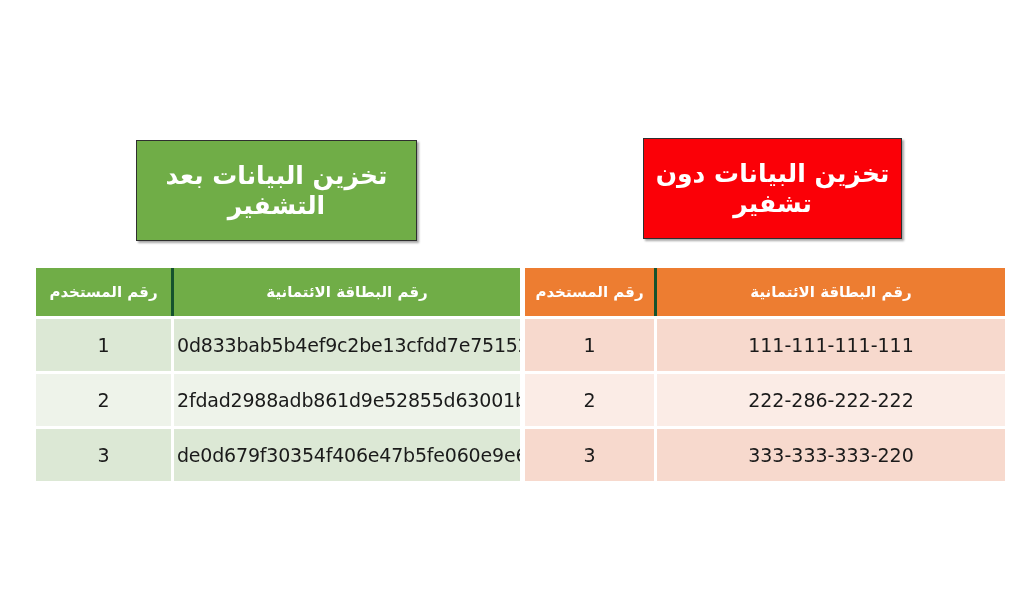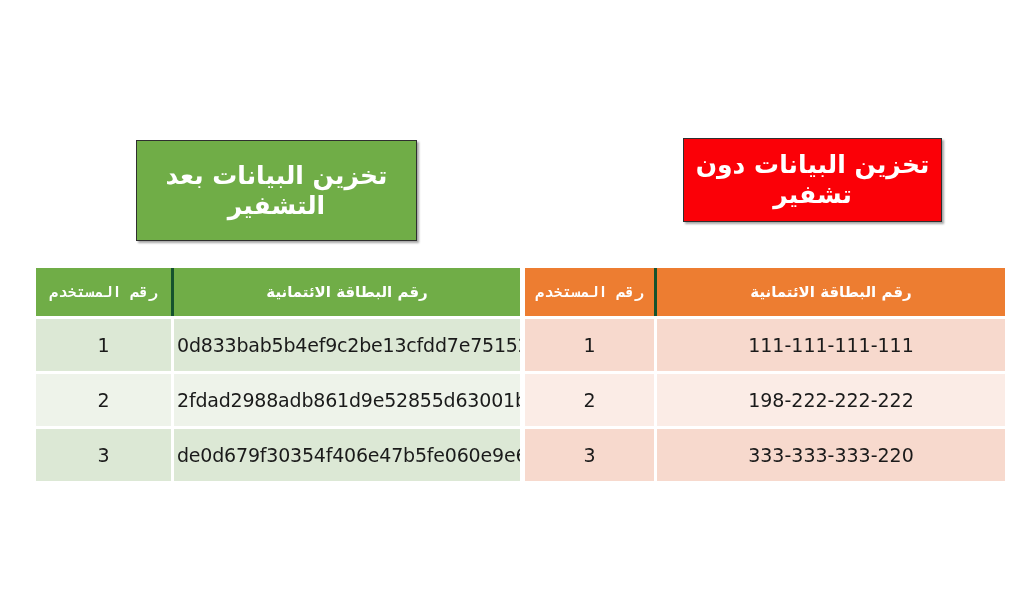--- a/index.html
+++ b/index.html
@@ -50,27 +50,26 @@
     border: 1.5px solid #2f2f2f;
     color: #ffffff;
     font-size: 25px;
     box-shadow: 2px 2px 2px rgba(0,0,0,0.35);
   }
 
   #title-plain {
     left: 643px;
     top: 138px;
     width: 259px;
-    height: 84px;
+    height: 101px;
     background: #fb0007;
     border: 1.5px solid #2f2f2f;
     color: #ffffff;
     font-size: 25px;
     box-shadow: 2px 2px 2px rgba(0,0,0,0.35);
-    margin-left: 40px;
   }
 
   
   .data-table {
     position: absolute;
     border-collapse: separate;
     border-spacing: 0;
     table-layout: fixed;
     direction: rtl;
   }
@@ -87,21 +86,20 @@
 
   .data-table th {
     font-weight: bold;
     color: #ffffff;
     font-size: 15px;
     height: 48px;
     border-left: 3px solid #14532d;
   }
   .data-table th:last-child {
     border-left: none;
-    font-family: Liberation Mono, monospace;
   }
 
   .data-table td {
     height: 55px;
     color: #1a1a1a;
     font-size: 19px;
     border-left: 3px solid #ffffff;
     border-top: 3px solid #ffffff;
   }
   .data-table td:last-child {
@@ -210,21 +208,21 @@
         <th>رقم البطاقة الائتمانية</th>
         <th>رقم المستخدم</th>
       </tr>
     </thead>
     <tbody>
       <tr class="row-odd">
         <td class="cell-card">111-111-111-111</td>
         <td class="cell-id">1</td>
       </tr>
       <tr class="row-even">
-        <td class="cell-card">198-222-222-222</td>
+        <td class="cell-card">222-286-222-222</td>
         <td class="cell-id">2</td>
       </tr>
       <tr class="row-odd">
         <td class="cell-card">333-333-333-220</td>
         <td class="cell-id">3</td>
       </tr>
     </tbody>
   </table>
 
 </div>

